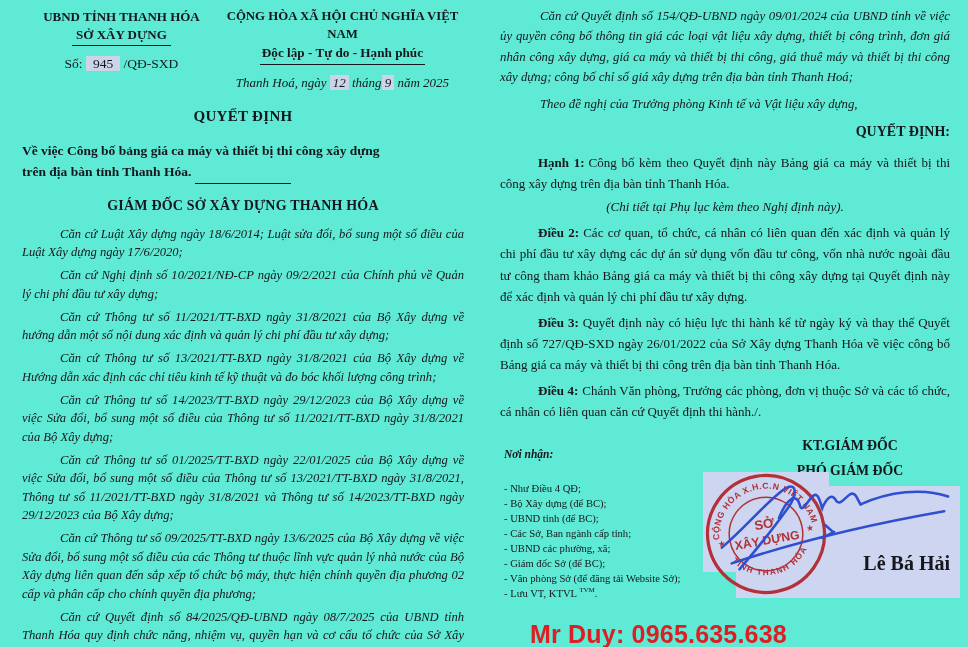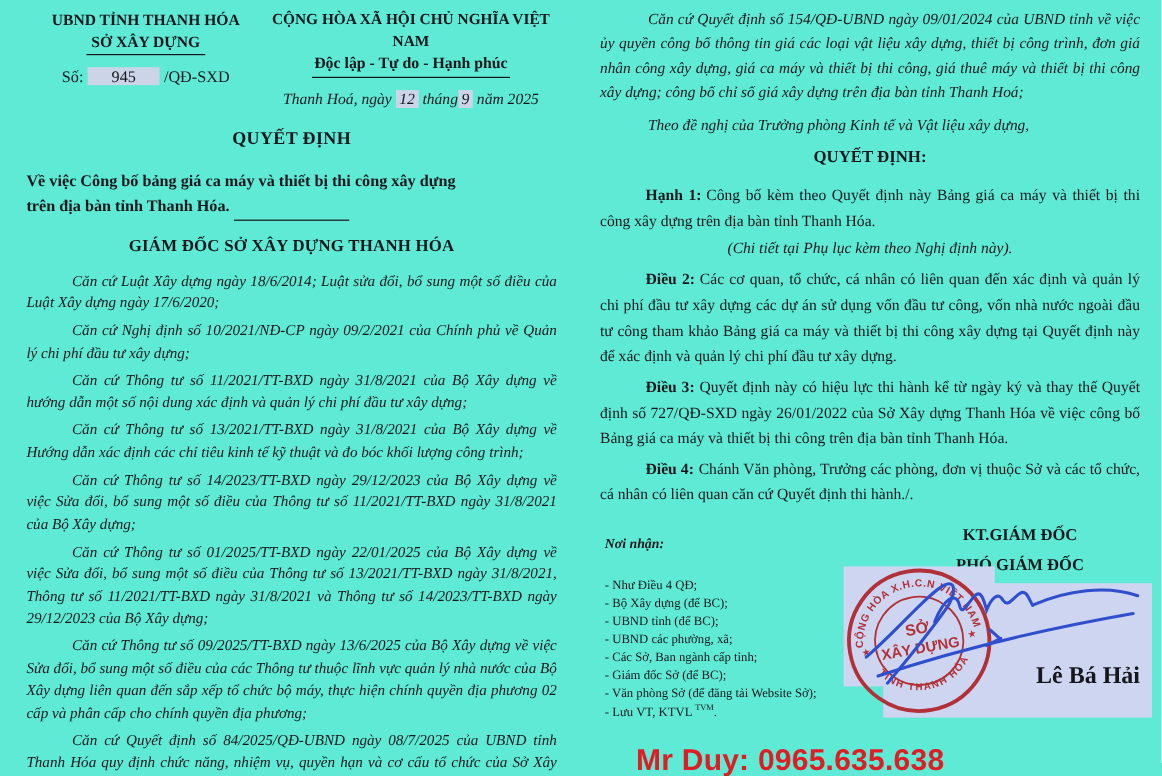--- a/index.html
+++ b/index.html
@@ -14,41 +14,41 @@
   .col-right { padding:6px 18px 12px 16px; position:relative; }
 
   
   .hdr { display:flex; }
   .hdr-org { width:45%; text-align:center; font-weight:bold; font-size:13px; line-height:1.35; }
   .hdr-org .dept { display:inline-block; border-bottom:1.5px solid #16161d; padding:0 4px 2px 4px; }
   .so-line { font-weight:normal; margin-top:9px; font-size:13.5px; }
   .hdr-nat { width:55%; text-align:center; font-weight:bold; font-size:12.8px; line-height:1.4; }
   .hdr-nat .motto { display:inline-block; border-bottom:1.5px solid #16161d; padding:0 2px 2px 2px; font-size:13.2px; }
   .date-line { font-weight:normal; font-style:italic; margin-top:9px; font-size:13px; }
-  .hl { background:#ccd5e8; padding:0 20px; }
+  .hl { background:#ccd5e8; padding:0 7px; }
   .hl-sm { background:#ccd5e8; padding:0 3px; }
 
   .doc-title { text-align:center; font-weight:bold; font-size:15px; margin-top:16px; letter-spacing:.3px; }
   .doc-sub { text-align:left; font-weight:bold; font-size:13.5px; margin-top:16px; line-height:1.5; }
   .sub-rule { width:96px; border-bottom:1.4px solid #16161d; margin:1px auto 0 auto; }
   .issuer { text-align:center; font-weight:bold; font-size:14px; margin-top:14px; letter-spacing:.2px; }
 
   .body-paras { margin-top:11px; }
   .body-paras p {
     font-style:italic; font-size:12.6px; line-height:1.47; text-align:justify;
     text-indent:38px; margin-bottom:4.5px;
   }
 
   
   .r-paras p {
     font-style:italic; font-size:12.8px; line-height:1.6; text-align:justify;
     text-indent:40px; margin-bottom:6px;
   }
   .r-paras .propose { text-align:left; }
-  .decide-head { text-align:center; font-weight:bold; font-size:14px; margin:10px 0 12px 0; }
+  .decide-head { text-align:right; font-weight:bold; font-size:14px; margin:10px 0 12px 0; }
   .article { font-size:13px; line-height:1.62; text-align:justify; text-indent:38px; margin-bottom:5px; }
   .article b { margin-right:4px; }
   .detail-note { font-style:italic; text-align:center; font-size:13px; margin:2px 0 7px 0; }
 
   .sign-block { position:relative; height:178px; margin-top:12px; }
   .recipients { position:absolute; left:4px; top:12px; width:225px; font-size:10.6px; line-height:1.42; }
   .recipients .rc-title { font-weight:bold; font-style:italic; font-size:11.5px; margin-bottom:19px; }
   .recipients sup { font-size:7px; }
   .kt-block { position:absolute; left:235px; width:230px; top:0; text-align:center; font-weight:bold; font-size:13.8px; line-height:1.8; }
 
@@ -131,22 +131,22 @@
     <p class="article">
       <b>Điều 4:</b><span>Chánh Văn phòng, Trưởng các phòng, đơn vị thuộc Sở và các tổ chức, cá nhân có liên quan căn cứ Quyết định thi hành./.</span>
     </p>
 
     <div class="sign-block">
       <div class="recipients">
         <div class="rc-title">Nơi nhận:</div>
         <div>- Như Điều 4 QĐ;</div>
         <div>- Bộ Xây dựng (để BC);</div>
         <div>- UBND tỉnh (để BC);</div>
+        <div>- Các Sở, Ban ngành cấp tỉnh;</div>
         <div>- UBND các phường, xã;</div>
-        <div>- Các Sở, Ban ngành cấp tỉnh;</div>
         <div>- Giám đốc Sở (để BC);</div>
         <div>- Văn phòng Sở (để đăng tải Website Sở);</div>
         <div>
           <span>- Lưu VT, KTVL</span>
           <sup>TVM</sup><span>.</span>
         </div>
       </div>
 
       <div class="kt-block">
         <div>KT.GIÁM ĐỐC</div>

